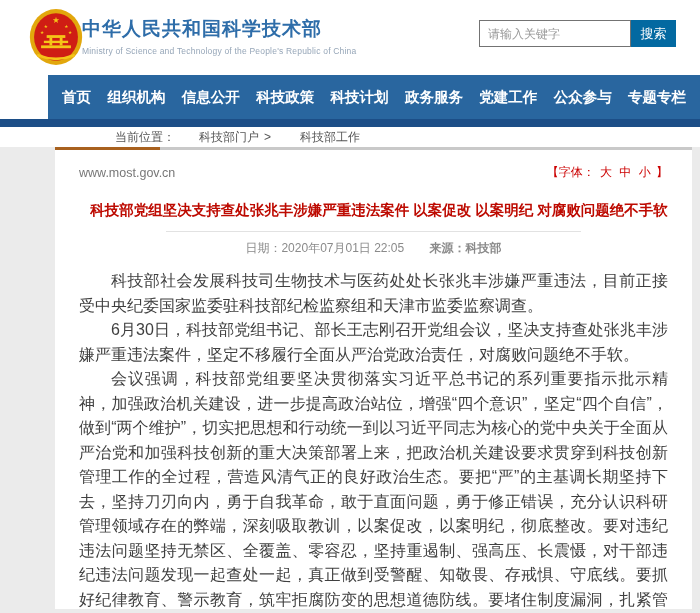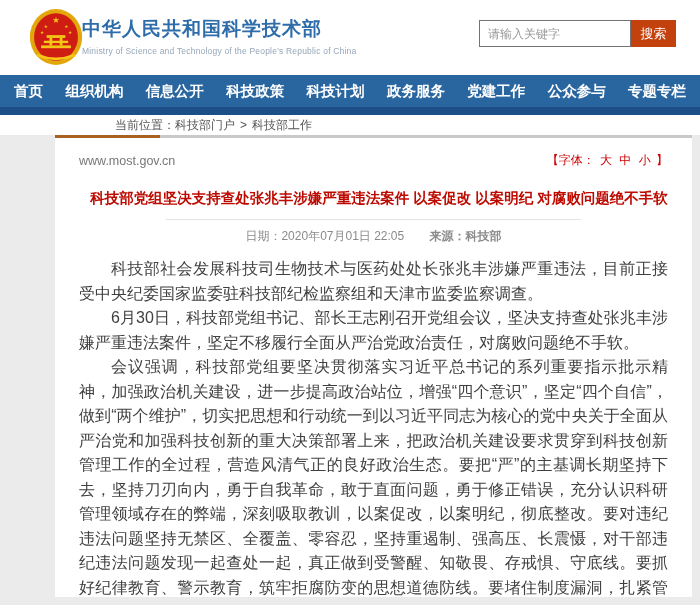--- a/index.html
+++ b/index.html
@@ -7,30 +7,30 @@
 
   
   .header { position:relative; height:75px; background:#ffffff; }
   .emblem { position:absolute; left:28px; top:6px; width:56px; height:62px; }
   .site-titles { position:absolute; left:82px; top:16px; }
   .site-title { font-size:19px; font-weight:bold; color:#2e6da9; letter-spacing:1px; line-height:26px; }
   .site-subtitle { font-size:8.5px; color:#96a6b8; margin-top:4px; letter-spacing:0.2px; }
   .search-box { position:absolute; right:24px; top:20px; display:flex; }
   .search-input { width:152px; height:27px; border:1px solid #737373; font-size:12px; padding:0 8px; color:#555; outline:none; }
   .search-input::placeholder { color:#999; }
-  .search-btn { width:45px; height:27px; background:#c2410c; color:#fff; border:none; font-size:13px; cursor:pointer; }
+  .search-btn { width:45px; height:27px; background:#0369a1; color:#fff; border:none; font-size:13px; cursor:pointer; }
 
   
-  .nav { height:32px; background:#29669f; display:flex; align-items:center; justify-content:space-between; padding:0 14px; }
+  .nav { height:44px; background:#29669f; display:flex; align-items:center; justify-content:space-between; padding:0 14px;margin-left:48px; }
   .nav-item { color:#ffffff; font-size:14.5px; font-weight:bold; cursor:pointer; white-space:nowrap; }
   .nav-sub { height:8px; background:#1c4e87; }
 
   
   .breadcrumb-row { height:20px; background:#ffffff; display:flex; align-items:center; padding-left:115px; font-size:12px; color:#555; }
-  .breadcrumb-row a { color:#555; text-decoration:none; cursor:pointer; }
+  .breadcrumb-row a { color:#555; text-decoration:none; cursor:pointer;margin-left:24px; }
   .crumb-sep { margin:0 5px; }
 
   
   .main { height:470px; background:#ebebeb; padding-left:55px; padding-right:8px; }
   .content { background:#ffffff; height:462px; overflow:hidden; }
   .content-topline { height:3px; background:linear-gradient(to right, #a8611f 0, #a8611f 105px, #c9c9c9 105px, #c9c9c9 100%); }
   .meta-row { display:flex; justify-content:space-between; align-items:center; padding:14px 24px 0 24px; }
   .site-url { font-size:12.5px; color:#777; }
   .font-size-ctrl { font-size:12px; color:#cc0000; }
   .font-size-ctrl span { cursor:pointer; }

